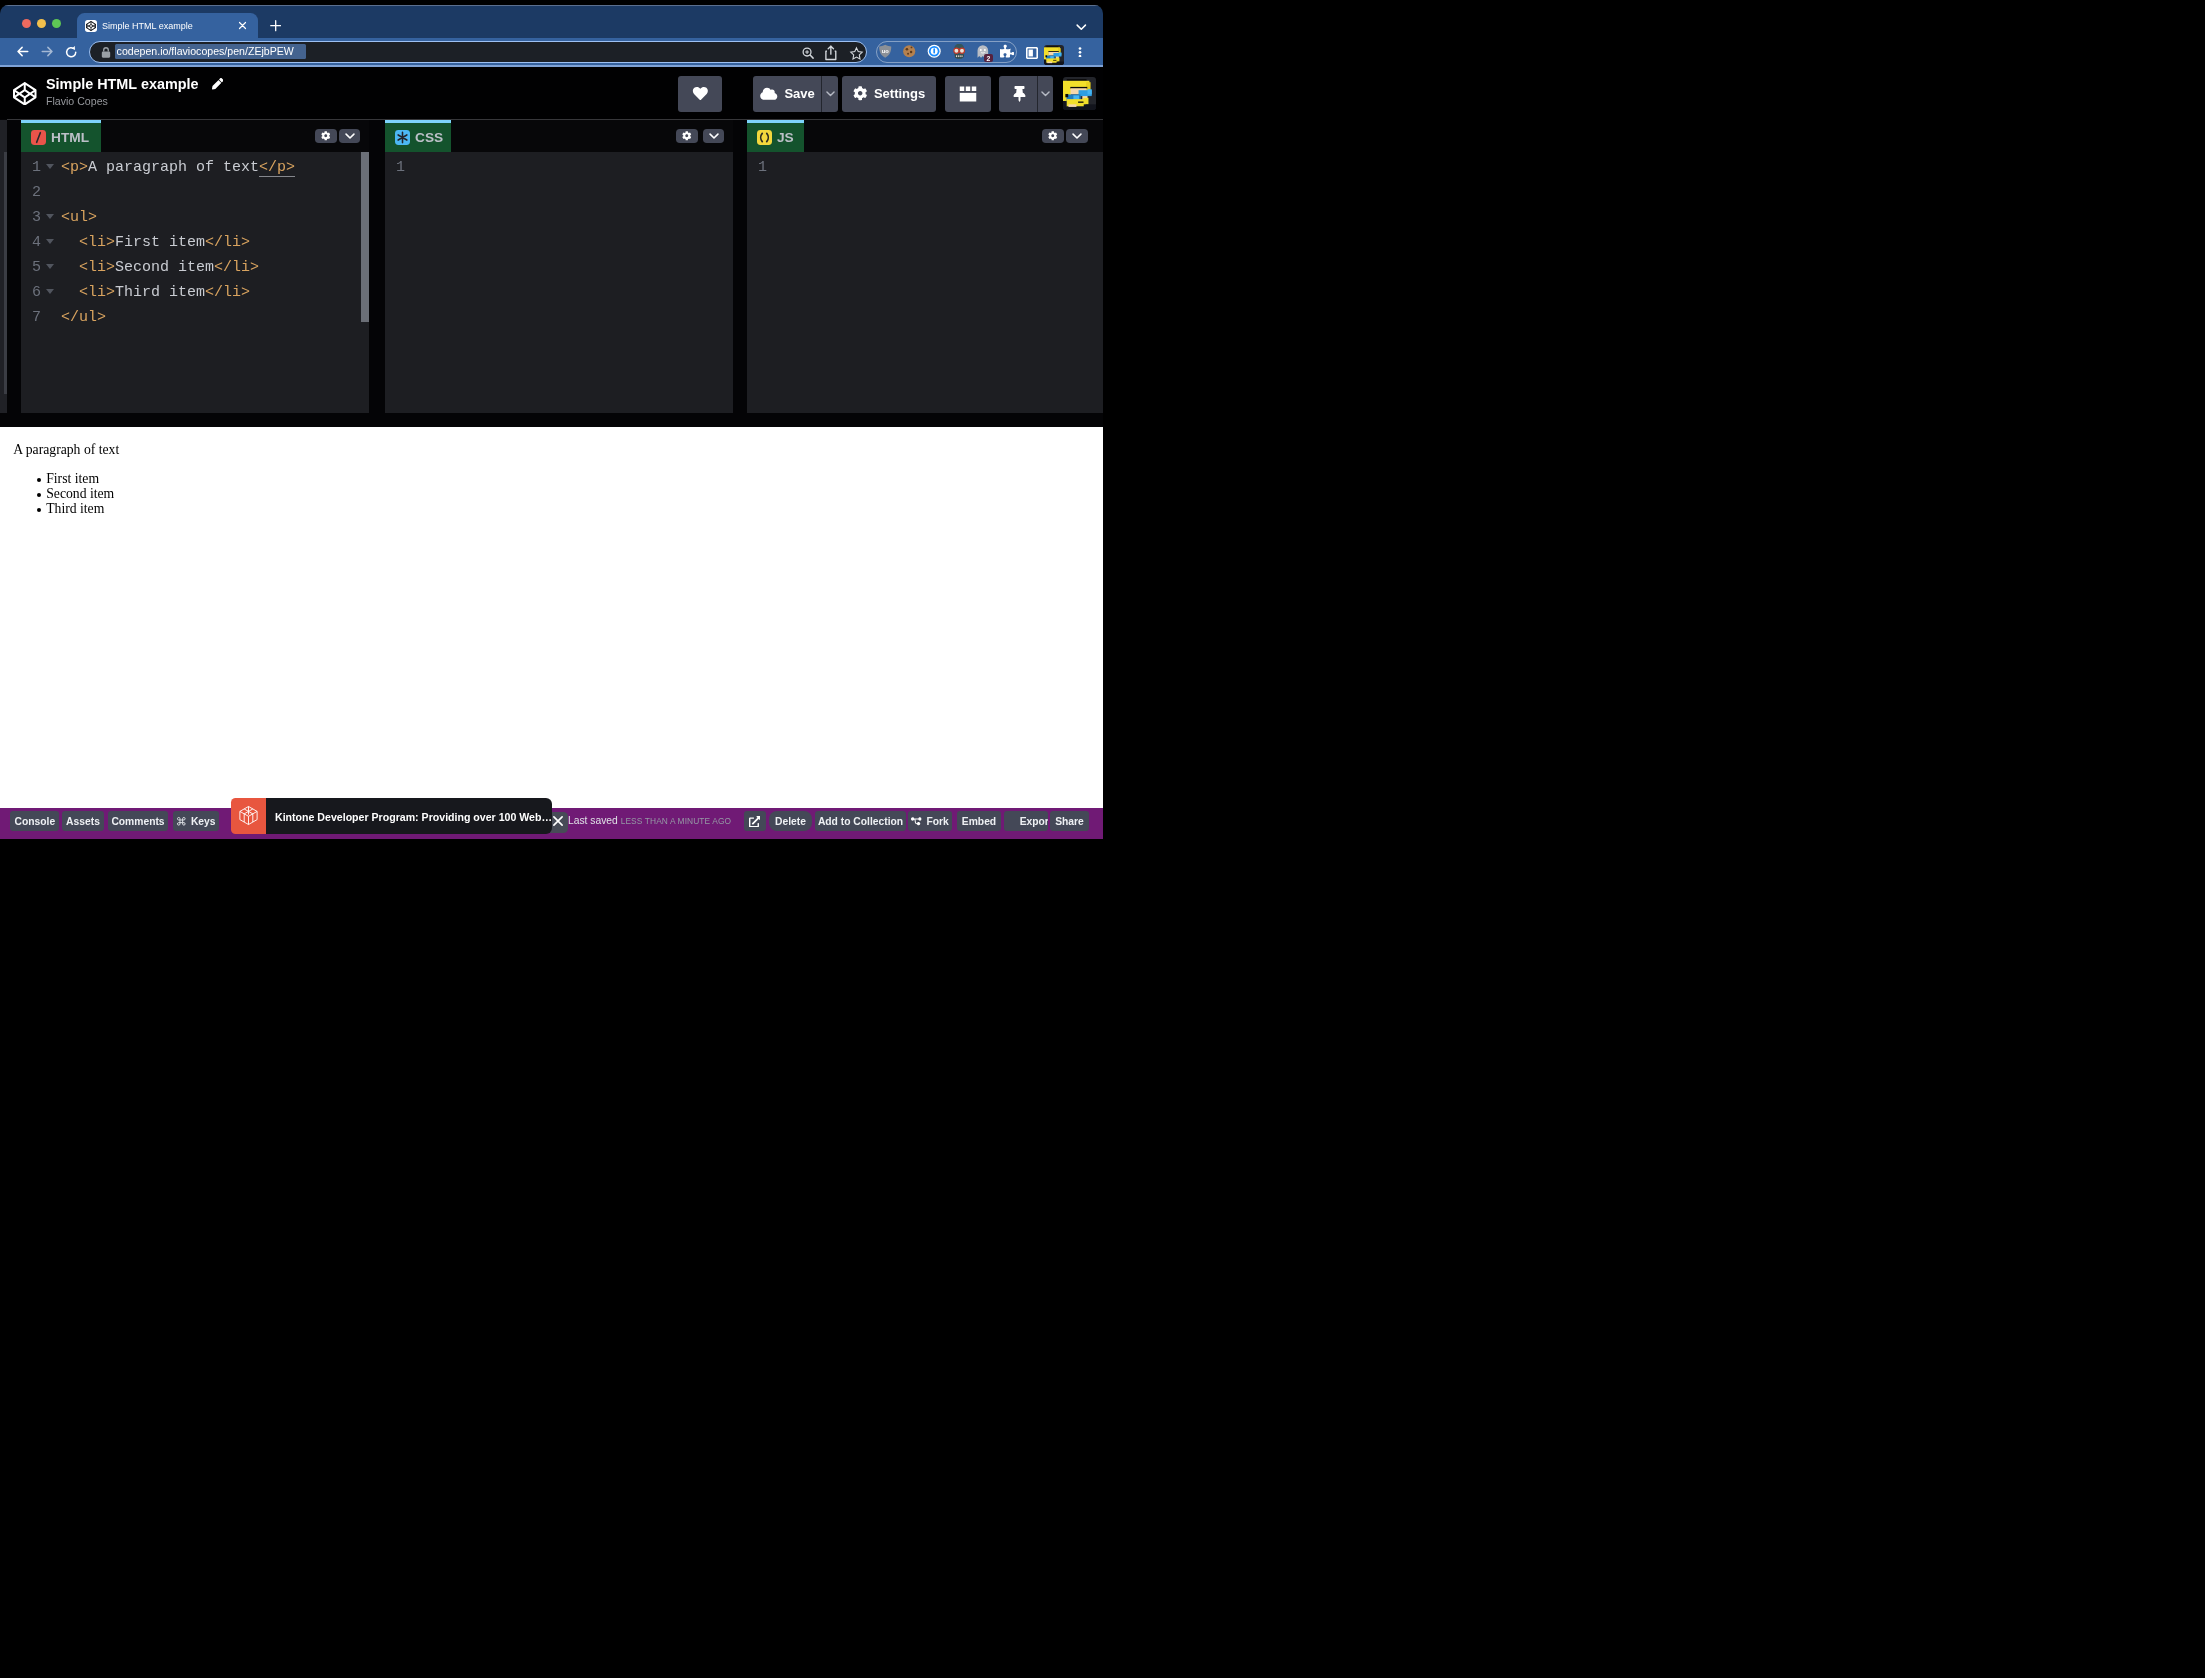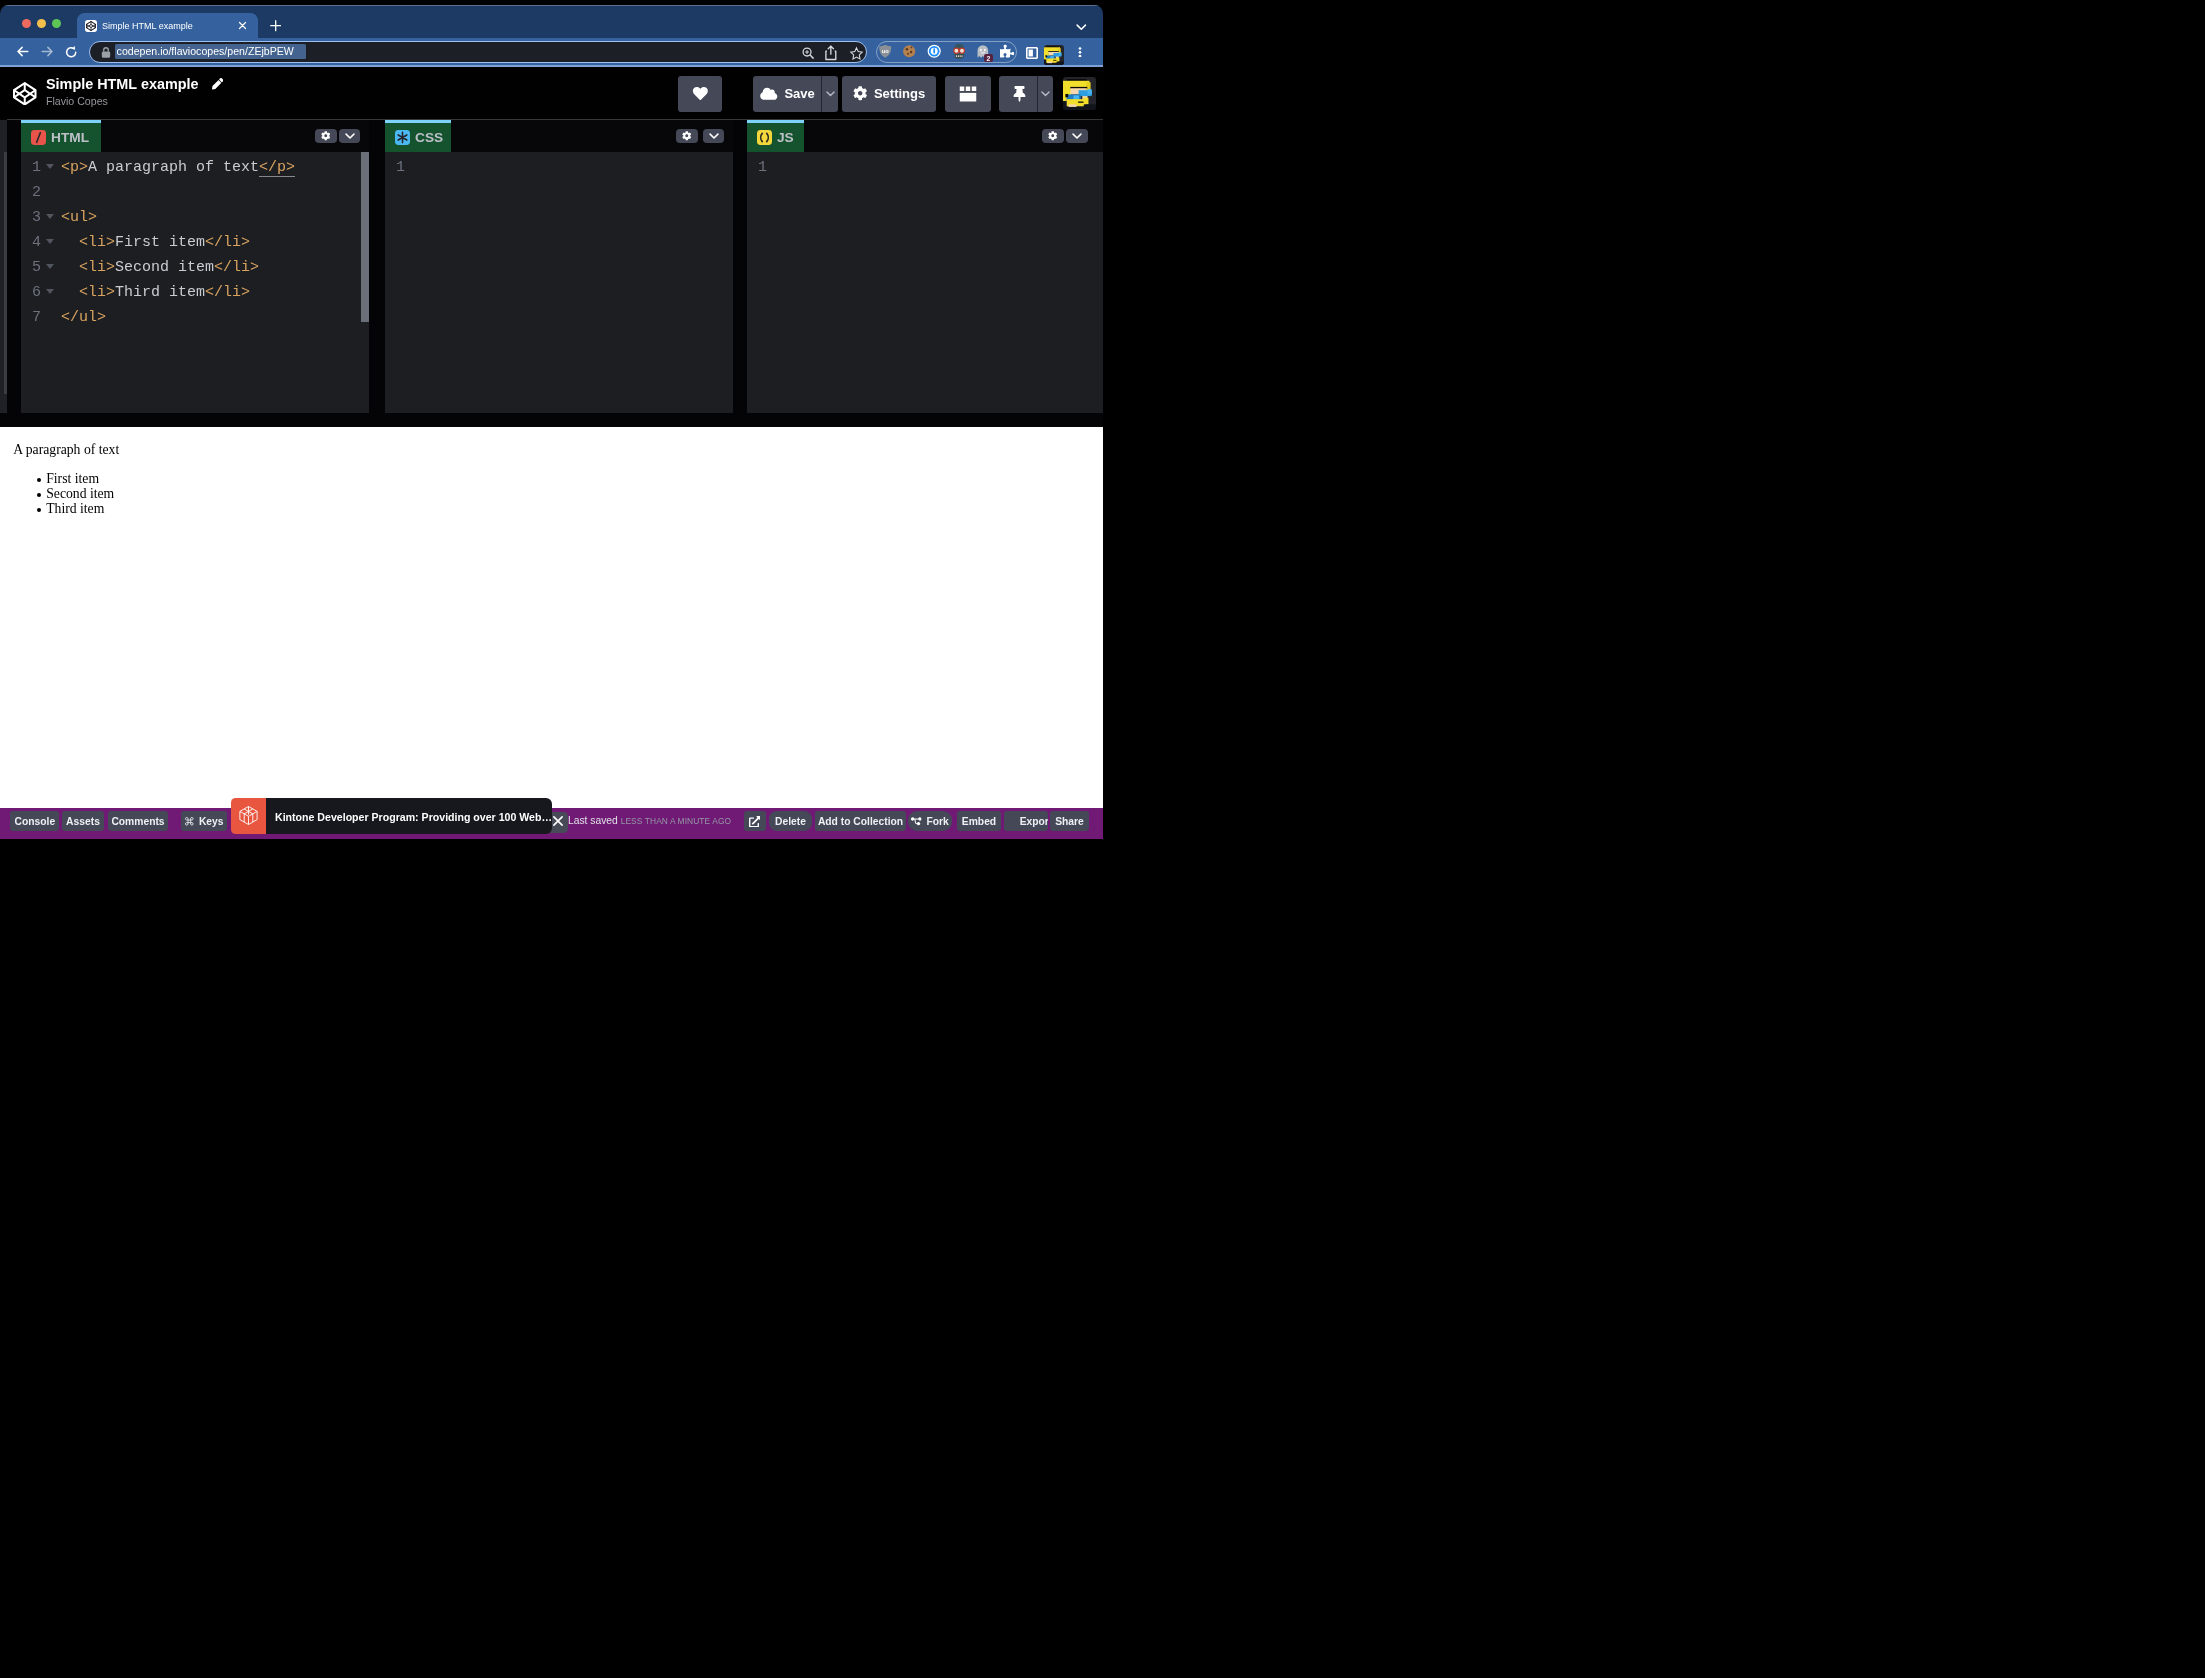--- a/index.html
+++ b/index.html
@@ -393,33 +393,33 @@
       <li>First item</li>
       <li>Second item</li>
       <li>Third item</li>
     </ul>
   </div>
 
   <div id="botbar">
     <div class="bbtn" style="left:10.3px; width:49px;">Console</div>
     <div class="bbtn" style="left:62px; width:42px;">Assets</div>
     <div class="bbtn" style="left:108px; width:60px;">Comments</div>
-    <div class="bbtn" style="left:173px; width:46px;margin-left:8px;"><svg style="margin-right:3.8px;" width="10.6" height="10.6" viewBox="0 0 16 16">
+    <div class="bbtn" style="left:173px; width:46px;"><svg style="margin-right:3.8px;" width="10.6" height="10.6" viewBox="0 0 16 16">
           <path d="M6 6 H10 V10 H6 Z M6 6 H3.8 A1.9 1.9 0 1 1 6 3.8 Z M10 6 V3.8 A1.9 1.9 0 1 1 12.2 6 Z M10 10 H12.2 A1.9 1.9 0 1 1 10 12.2 Z M6 10 V12.2 A1.9 1.9 0 1 1 3.8 10 Z" fill="none" stroke="#eef0f3" stroke-width="1.3"></path>
         </svg>Keys</div>
     <div class="bbtn" style="left:545px; width:23px; top:4.2px; height:21px; background:#474b57; border-radius:4.6px;"></div>
     <div style="position:absolute; left:568px; top:6.8px; color:#dfe2e6; font-size:10.3px; white-space:nowrap;">Last saved <span style="font-size:8.4px; color:#959aa5; letter-spacing:0.1px;">LESS THAN A MINUTE AGO</span></div>
     <div class="bbtn" style="left:744px; width:21.5px;">
         <svg width="11.4" height="11.4" viewBox="0 0 512 512">
           <path fill="#fff" d="M432,320H400a16,16,0,0,0-16,16V448H64V128H208a16,16,0,0,0,16-16V80a16,16,0,0,0-16-16H48A48,48,0,0,0,0,112V464a48,48,0,0,0,48,48H400a48,48,0,0,0,48-48V336A16,16,0,0,0,432,320ZM488,0h-128c-21.37,0-32.05,25.91-17,41l35.73,35.73L135,320.37a24,24,0,0,0,0,34L157.67,377a24,24,0,0,0,34,0L435.28,133.32,471,169c15,15,41,4.5,41-17V24A24,24,0,0,0,488,0Z"></path>
         </svg>
       </div>
     <div class="bbtn" style="left:769px; width:43px;border-radius:8px;">Delete</div>
     <div class="bbtn" style="left:815px; width:91px;">Add to Collection</div>
-    <div class="bbtn" style="left:908px; width:44px;border-radius:9px;"><svg style="margin-right:4.6px; transform:rotate(90deg);" width="10.6" height="10.6" viewBox="0 0 384 512">
+    <div class="bbtn" style="left:908px; width:44px;"><svg style="margin-right:4.6px; transform:rotate(90deg);" width="10.6" height="10.6" viewBox="0 0 384 512">
           <path fill="#fff" d="M384 144c0-44.2-35.8-80-80-80s-80 35.8-80 80c0 36.4 24.3 67.1 57.5 76.8-.6 16.1-4.2 28.5-11 36.9-15.4 19.2-49.3 22.4-85.2 25.7-28.2 2.6-57.4 5.4-81.3 16.9v-144c32.5-10.2 56-40.5 56-76.3 0-44.2-35.8-80-80-80S0 35.8 0 80c0 35.8 23.5 66.1 56 76.3v199.3C23.5 365.9 0 396.2 0 432c0 44.2 35.8 80 80 80s80-35.8 80-80c0-34-21.2-63.1-51.2-74.6 3.1-5.2 7.8-9.8 14.9-13.4 16.2-8.2 40.4-10.4 66.1-12.8 42.2-3.9 90-8.4 118.2-43.4 14-17.4 21.1-39.8 21.6-67.9 31.6-10.8 54.4-40.7 54.4-75.9z"></path>
         </svg>Fork</div>
     <div class="bbtn" style="left:957px; width:44px;">Embed</div>
     <div class="bbtn" style="left:1004px; width:44px;padding-left:20px;">Export</div>
     <div class="bbtn" style="left:1050px; width:39px;">Share</div>
   </div>
   <div id="ad">
     <div id="adorange">
         <svg style="position:absolute; left:6.8px; top:6.8px;" width="21" height="21" viewBox="0 0 512 512">
           <path fill="none" stroke="#fff" stroke-width="22" d="M256 36 L466 156 V356 L256 476 L46 356 V156 Z M256 36 V236 M46 156 L256 276 L466 156 M151 96 L361 216 M361 96 L151 216 M256 276 V476 M151 416 V216 M361 416 V216"></path>

